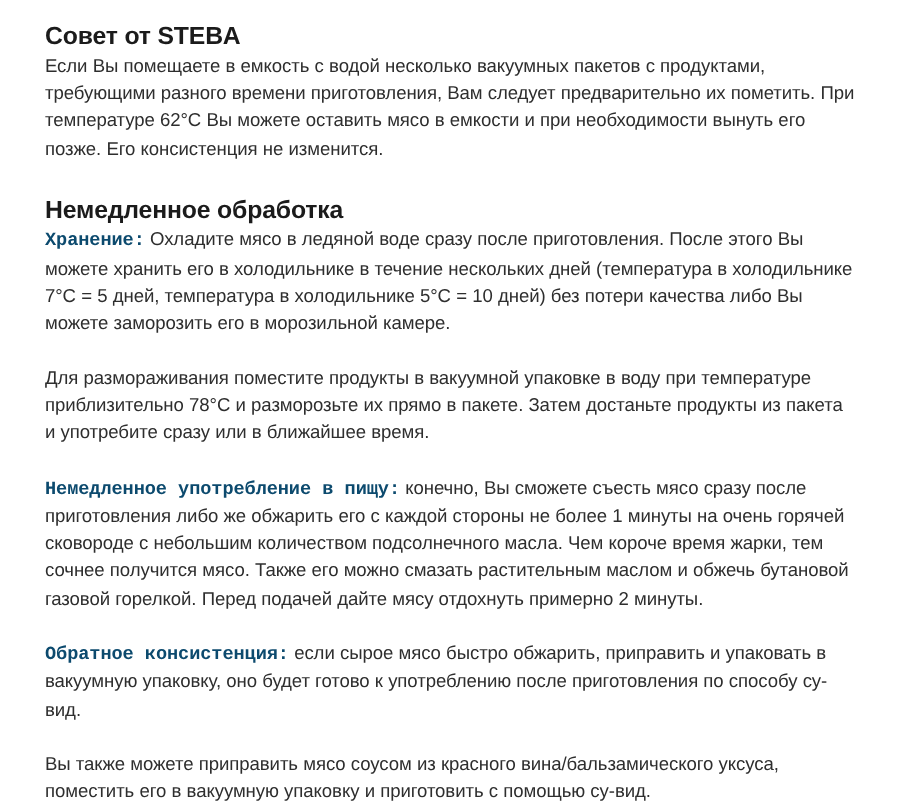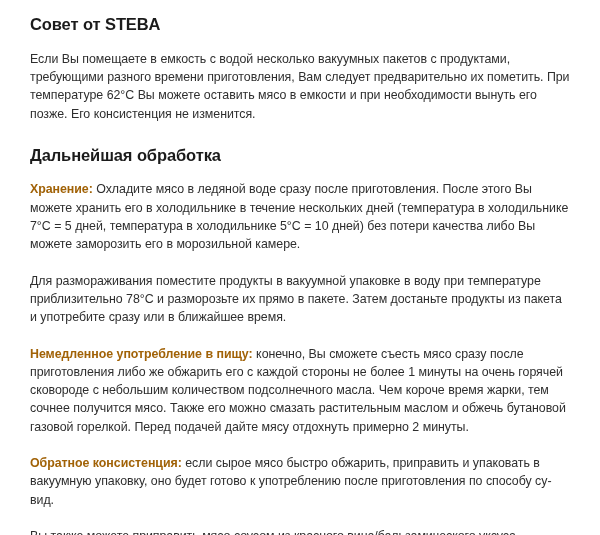--- a/index.html
+++ b/index.html
@@ -51,38 +51,39 @@
     font-size: 12.4px;
     line-height: 18.3px;
     margin: 0;
     color: #2e2e2e;
     text-align: left;
     letter-spacing: -0.05px;
     word-spacing: 0.1px;
   }
 
   p.gap-lg { margin-top: 18px; }
-  p.gap-md { margin-top: 15px; }
+  p.gap-md { }
 
   .run-in-label {
     font-weight: bold;
-    color: #a16207;
+    color: #0c4a6e;
+    font-family: Liberation Mono, monospace;
   }
 </style>
 </head>
 <body>
 
 <div class="page">
   <div class="content">
 
     <h2 class="section-heading heading-tip">Совет от STEBA</h2>
 
     <p class="para gap-md">Если Вы помещаете в емкость с водой несколько вакуумных пакетов с продуктами, требующими разного времени приготовления, Вам следует предварительно их пометить. При температуре 62°C Вы можете оставить мясо в емкости и при необходимости вынуть его позже. Его консистенция не изменится.</p>
 
-    <h2 class="section-heading heading-further">Дальнейшая обработка</h2>
+    <h2 class="section-heading heading-further">Немедленное обработка</h2>
 
     <p class="para gap-md"><span class="run-in-label">Хранение:</span><span> Охладите мясо в ледяной воде сразу после приготовления. После этого Вы можете хранить его в холодильнике в течение нескольких дней (температура в холодильнике 7°C = 5 дней, температура в холодильнике 5°C = 10 дней) без потери качества либо Вы можете заморозить его в морозильной камере.</span></p>
 
     <p class="para gap-lg">Для размораживания поместите продукты в вакуумной упаковке в воду при температуре приблизительно 78°C и разморозьте их прямо в пакете. Затем достаньте продукты из пакета и употребите сразу или в ближайшее время.</p>
 
     <p class="para gap-lg"><span class="run-in-label">Немедленное употребление в пищу:</span><span> конечно, Вы сможете съесть мясо сразу после приготовления либо же обжарить его с каждой стороны не более 1 минуты на очень горячей сковороде с небольшим количеством подсолнечного масла. Чем короче время жарки, тем сочнее получится мясо. Также его можно смазать растительным маслом и обжечь бутановой газовой горелкой. Перед подачей дайте мясу отдохнуть примерно 2 минуты.</span></p>
 
     <p class="para gap-lg"><span class="run-in-label">Обратное консистенция:</span><span> если сырое мясо быстро обжарить, приправить и упаковать в вакуумную упаковку, оно будет готово к употреблению после приготовления по способу су-вид.</span></p>
 
     <p class="para gap-lg">Вы также можете приправить мясо соусом из красного вина/бальзамического уксуса, поместить его в вакуумную упаковку и приготовить с помощью су-вид.</p>

